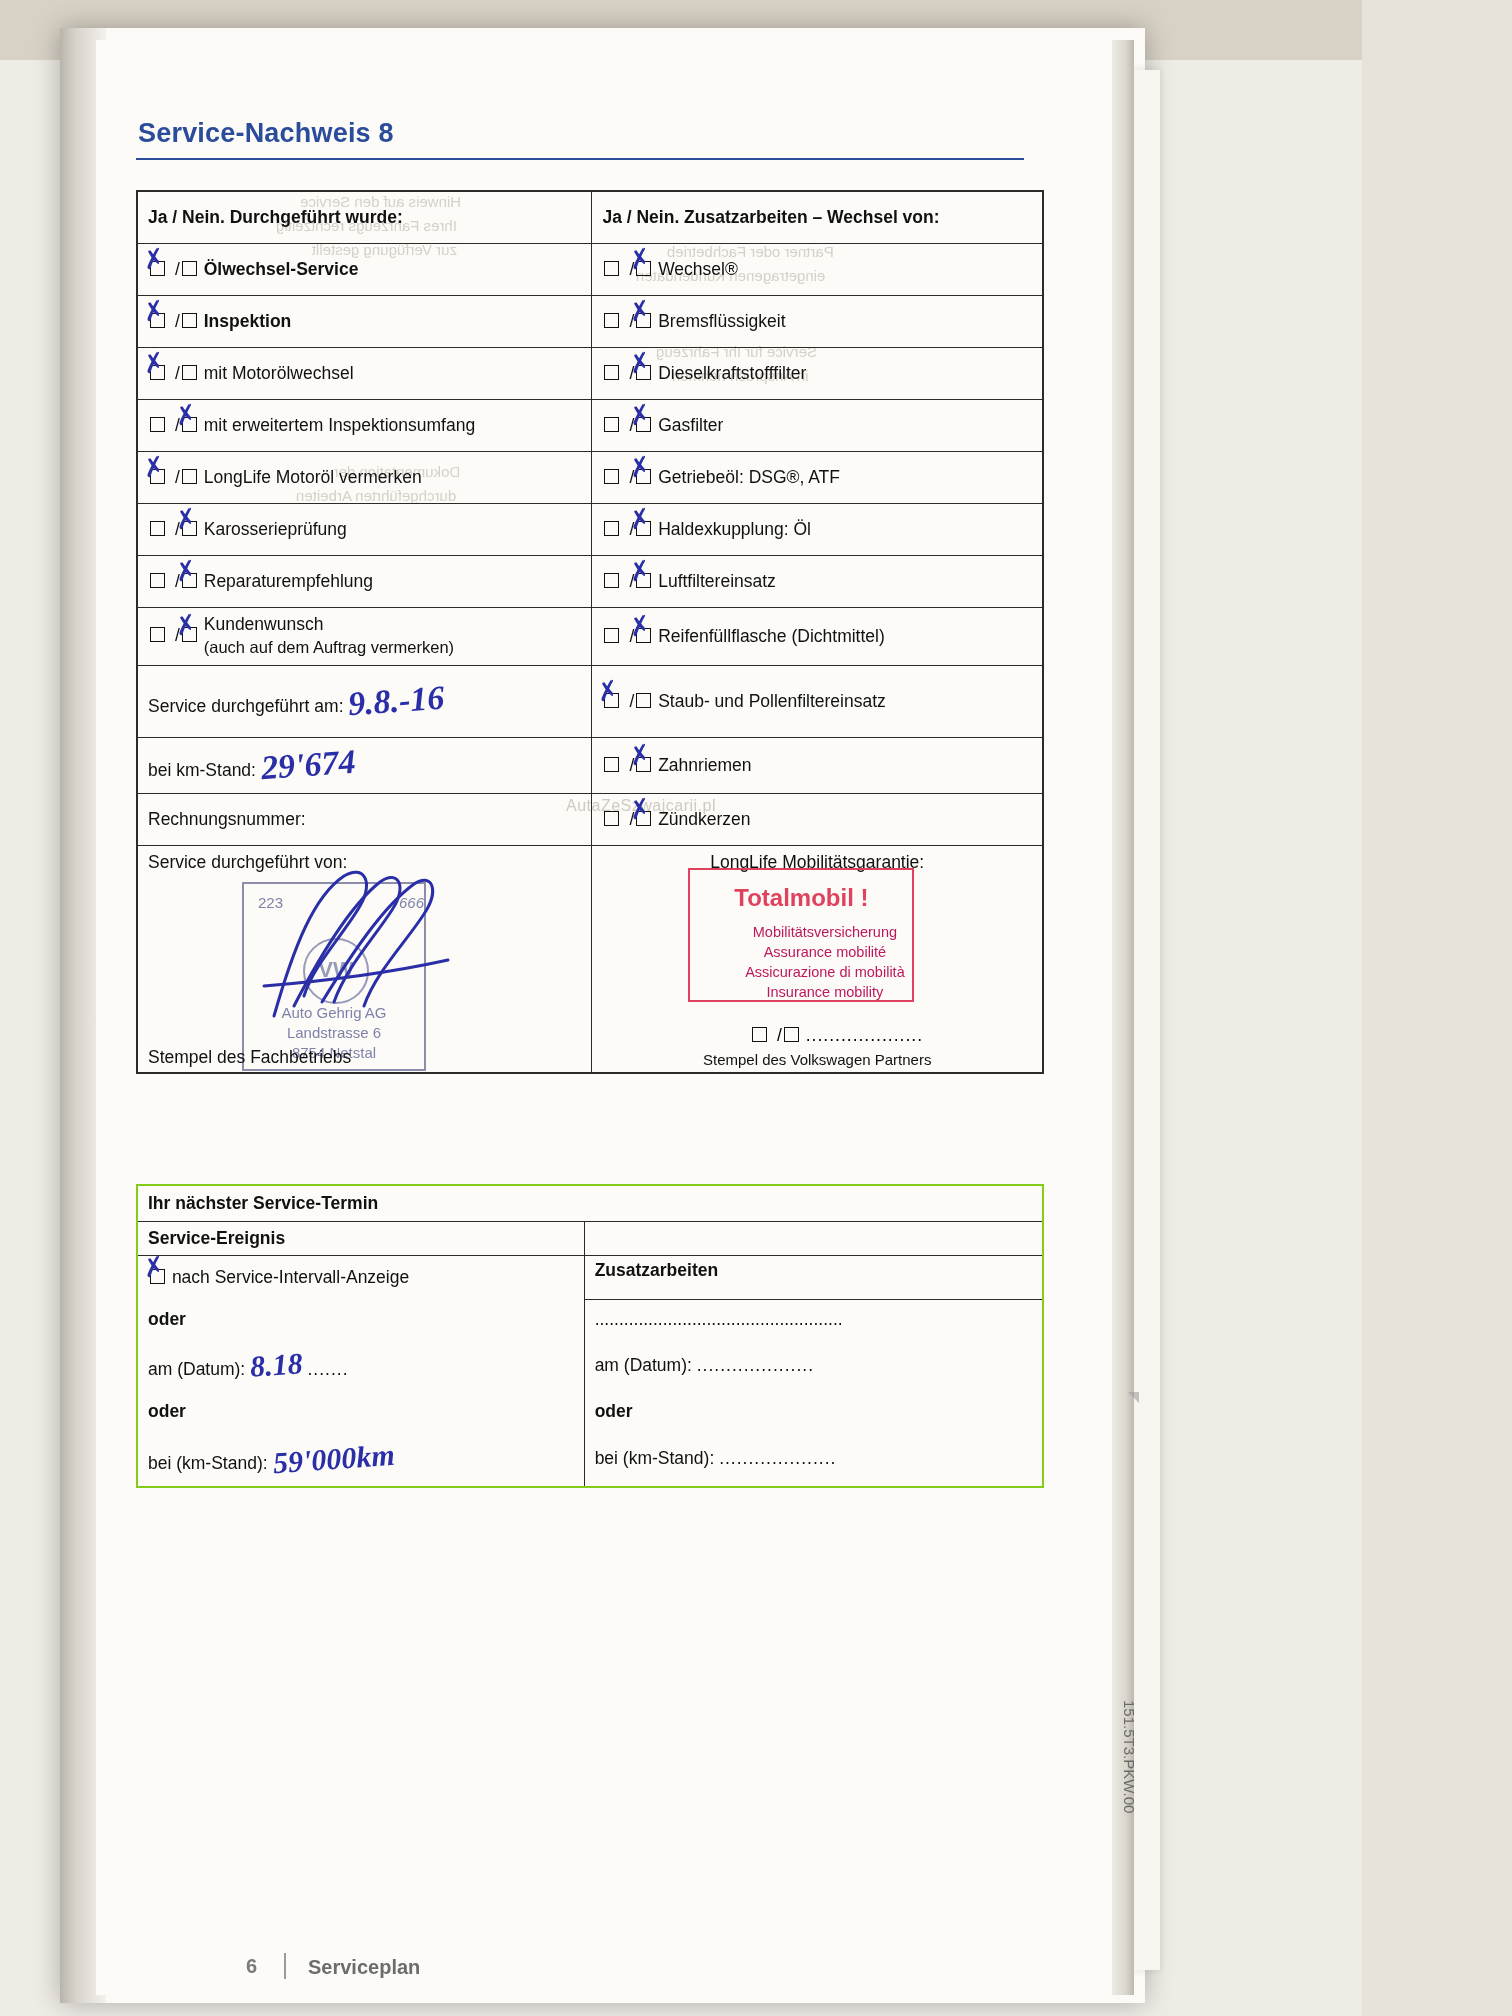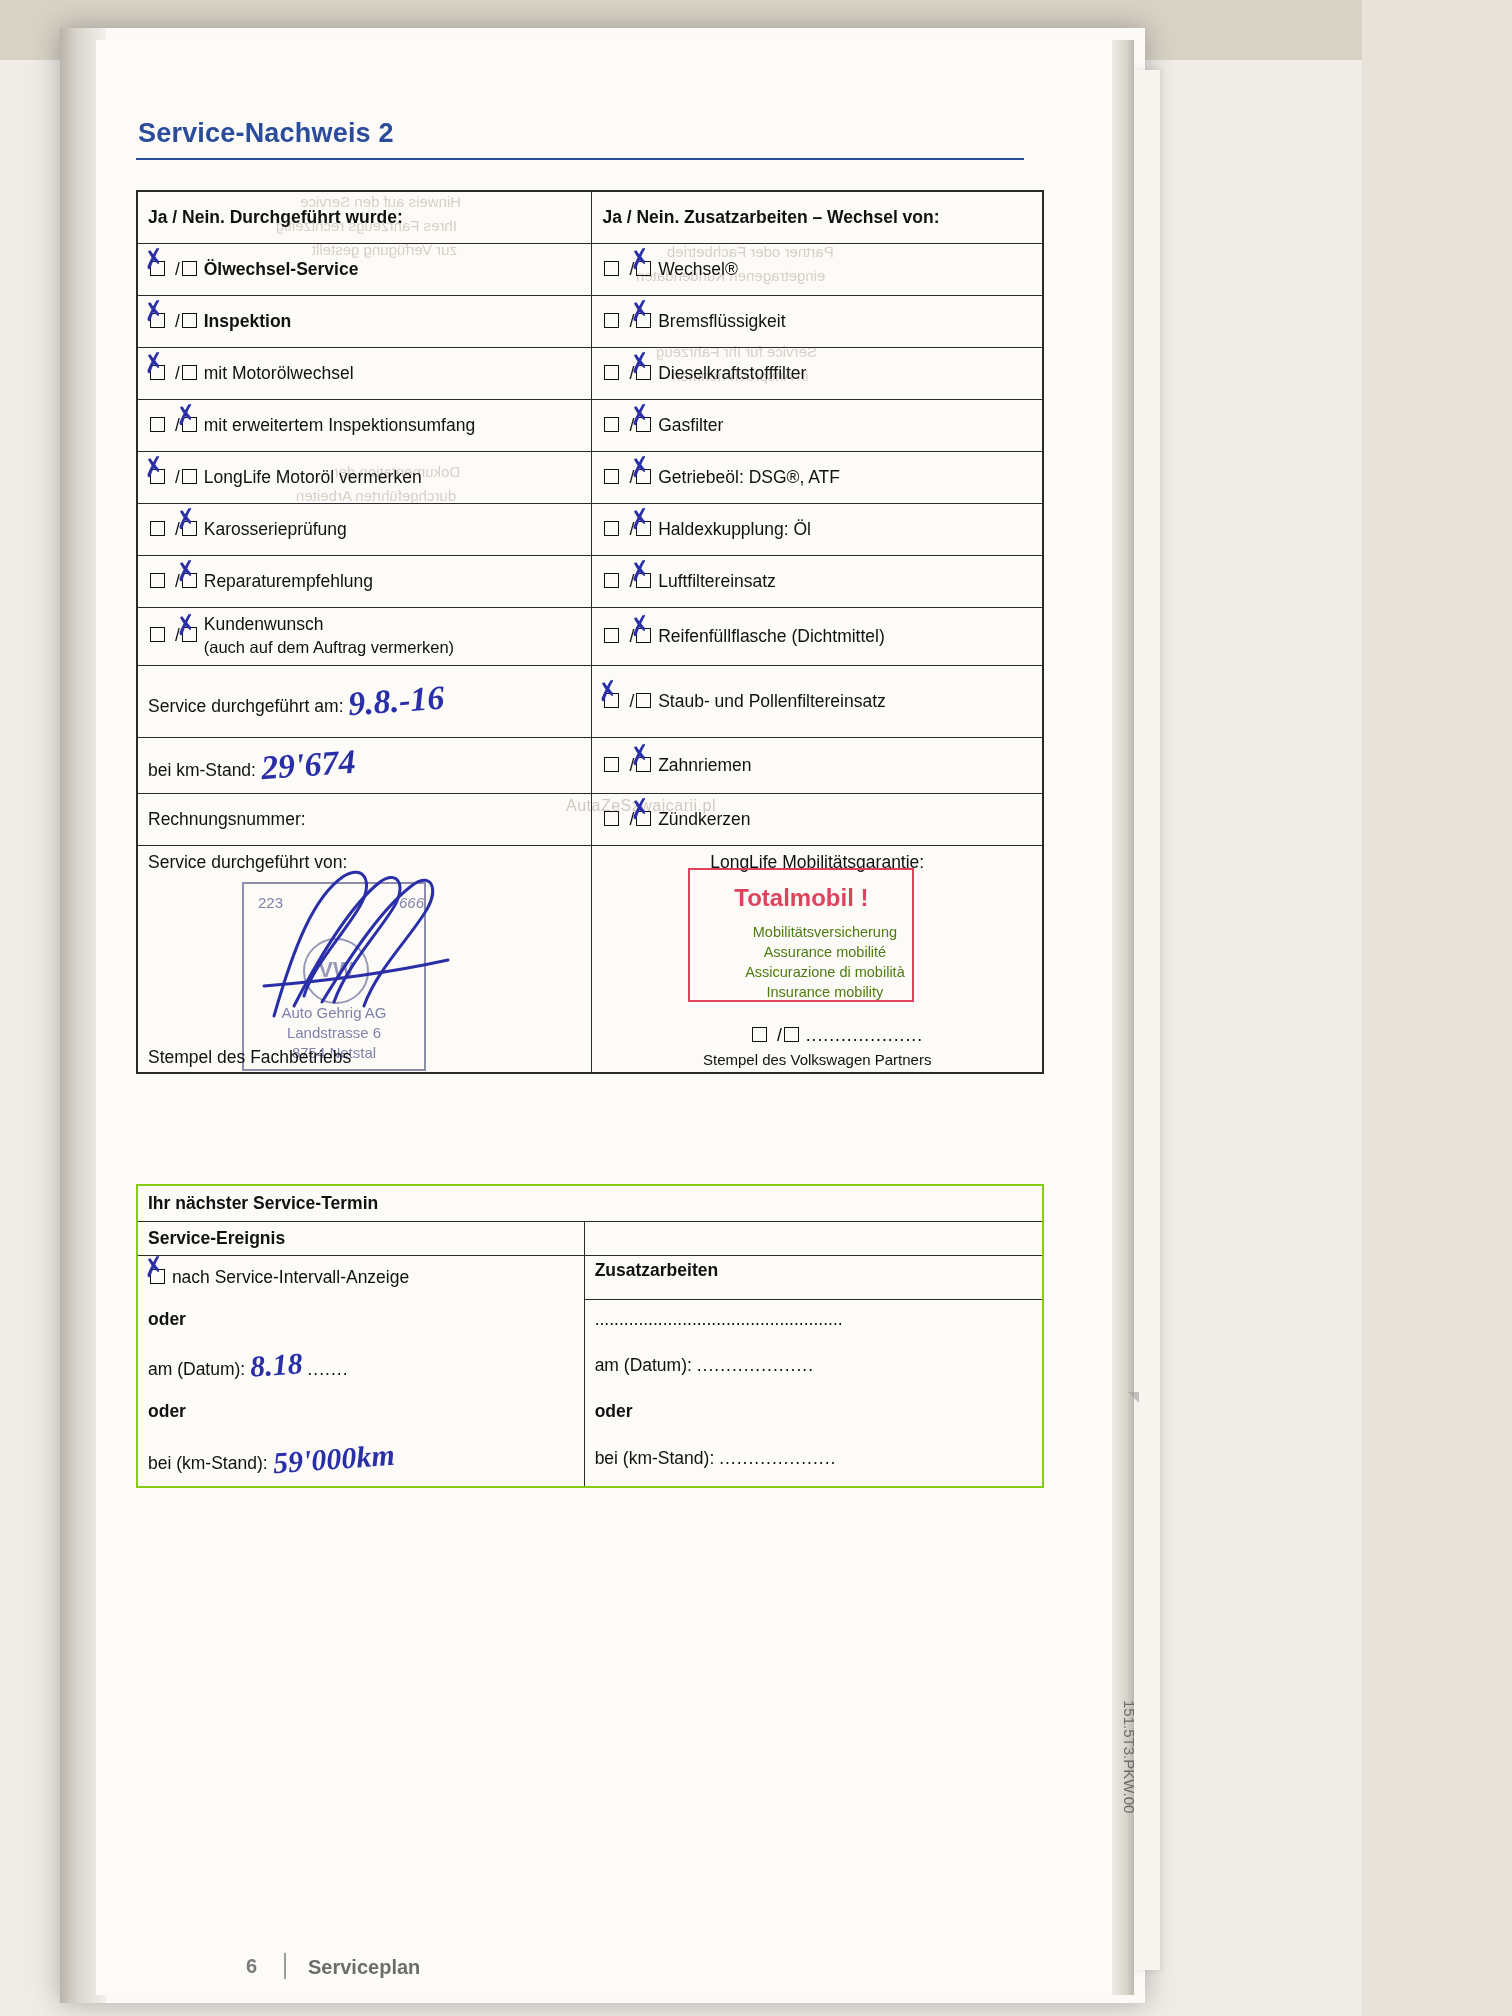--- a/index.html
+++ b/index.html
@@ -72,21 +72,21 @@
           font-family:"Liberation Sans",sans-serif;}
   .signature{position:absolute;left:96px;top:10px;width:250px;height:175px;
           pointer-events:none;}
 
   
   .tm{position:absolute;left:96px;top:22px;width:222px;height:130px;
       border:2px solid #e0415c;}
   .tm .t1{position:absolute;left:0;right:0;top:14px;text-align:center;
       color:#e0415c;font-size:24px;font-weight:bold;}
   .tm .t2{position:absolute;left:0;right:0;top:52px;text-align:center;
-      color:#4d7c0f;font-size:14.5px;line-height:20px;padding-left:47px;}
+      color:#be185d;font-size:14.5px;line-height:20px;padding-left:47px;}
 
   
   .tbl2{position:absolute;left:40px;top:1144px;width:908px;
         border:2px solid #84cc16;border-collapse:collapse;}
   .tbl2 td{border:1px solid #2a2a2a;font-size:17.5px;color:#111;
            padding:0 10px;vertical-align:middle;}
   .blue{color:#2b4b9b;font-weight:bold;font-size:18.5px;}
 
   .dots{letter-spacing:1px;}
 
@@ -124,21 +124,21 @@
   <div class="ghost" style="left:180px;top:150px;">  Hinweis auf den Service
    Ihres Fahrzeugs rechtzeitig
    zur Verfügung gestellt</div>
   <div class="ghost" style="left:540px;top:200px;">Partner oder Fachbetrieb
   eingetragenen Kundendaten</div>
   <div class="ghost" style="left:560px;top:300px;">Service für Ihr Fahrzeug
   in Anspruch nehmen</div>
   <div class="ghost" style="left:200px;top:420px;">Dokumentation der
  durchgeführten Arbeiten</div>
 
-  <div class="title">Service-Nachweis 2</div>
+  <div class="title">Service-Nachweis 8</div>
   <div class="title-rule"></div>
 
   <div class="wm">AutaZeSzwajcarii.pl</div>
 
   <table class="tbl">
     <tbody>
         <tr class="rowh">
       <td class="colL hdr">Ja / Nein. Durchgeführt wurde:</td>
       <td class="colR hdr">Ja / Nein. Zusatzarbeiten – Wechsel von:</td>
     </tr>

